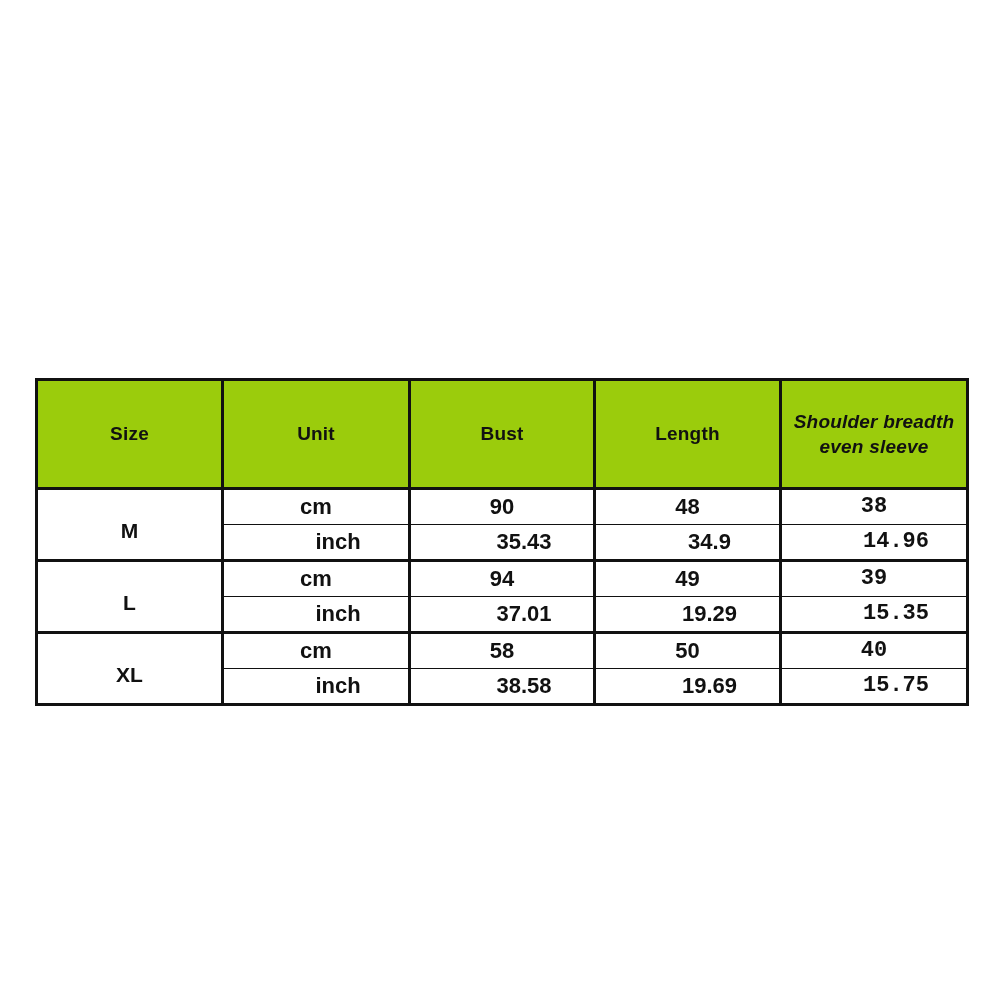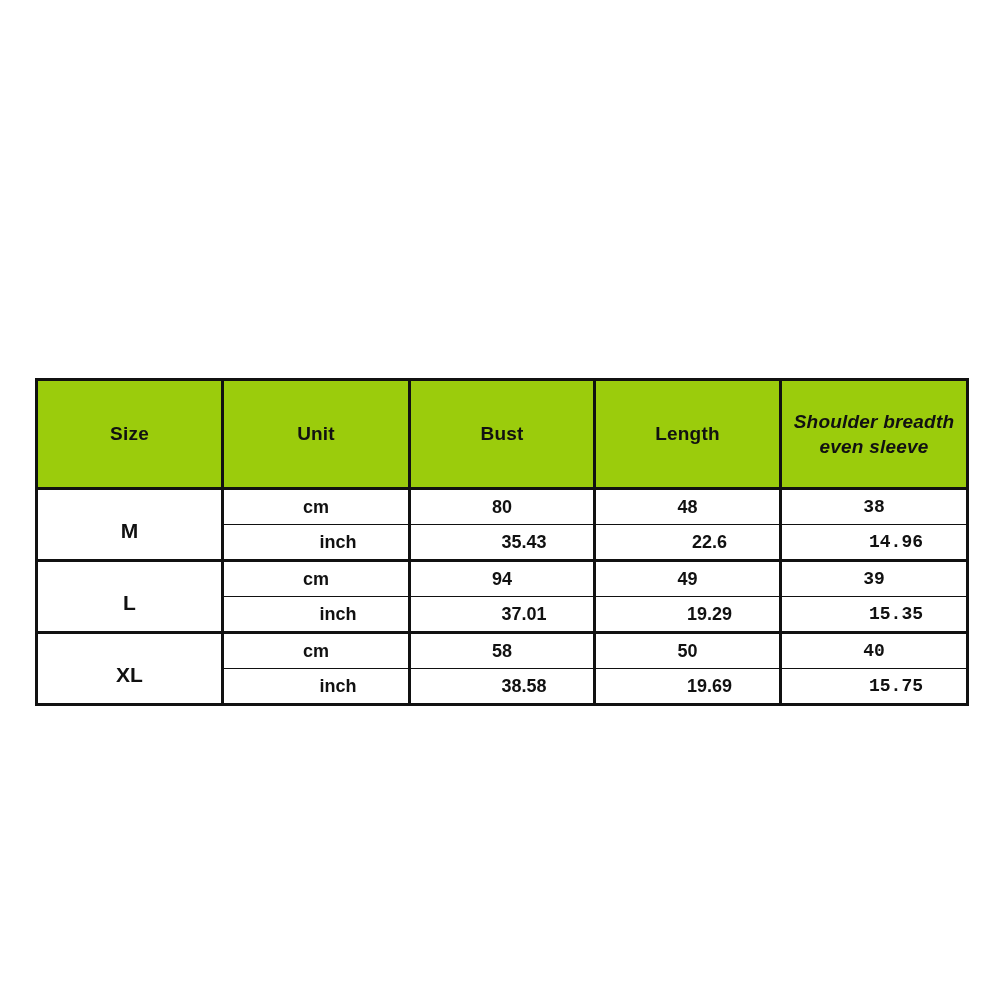--- a/index.html
+++ b/index.html
@@ -53,21 +53,21 @@
     border-right: 3px solid #111111;
     border-bottom: 3px solid #111111;
     line-height: 1.33;
     letter-spacing: 0.2px;
   }
   thead th:last-child { border-right: none; font-style: italic; }
 
   
   tbody td {
     height: 34px;
-    font-size: 18px;
+    font-size: 22px;
     font-weight: bold;
     color: #111111;
     text-align: center;
     vertical-align: middle;
     padding: 0 4px;
     border-right: 3px solid #111111;
     border-bottom: 1px solid #111111;
     background: #ffffff;
     line-height: 1;
   }
@@ -103,28 +103,28 @@
         <th>Unit</th>
         <th>Bust</th>
         <th>Length</th>
         <th>Shoulder breadth even sleeve</th>
       </tr>
     </thead>
     <tbody id="size-chart-body">
         <tr>
           <td class="size-label" rowspan="2">M</td>
           <td>cm</td>
-          <td>80</td>
+          <td>90</td>
           <td>48</td>
           <td>38</td>
         </tr>
         <tr class="group-end">
           <td>inch</td>
           <td>35.43</td>
-          <td>22.6</td>
+          <td>34.9</td>
           <td>14.96</td>
         </tr>
         <tr>
           <td class="size-label" rowspan="2">L</td>
           <td>cm</td>
           <td>94</td>
           <td>49</td>
           <td>39</td>
         </tr>
         <tr class="group-end">

